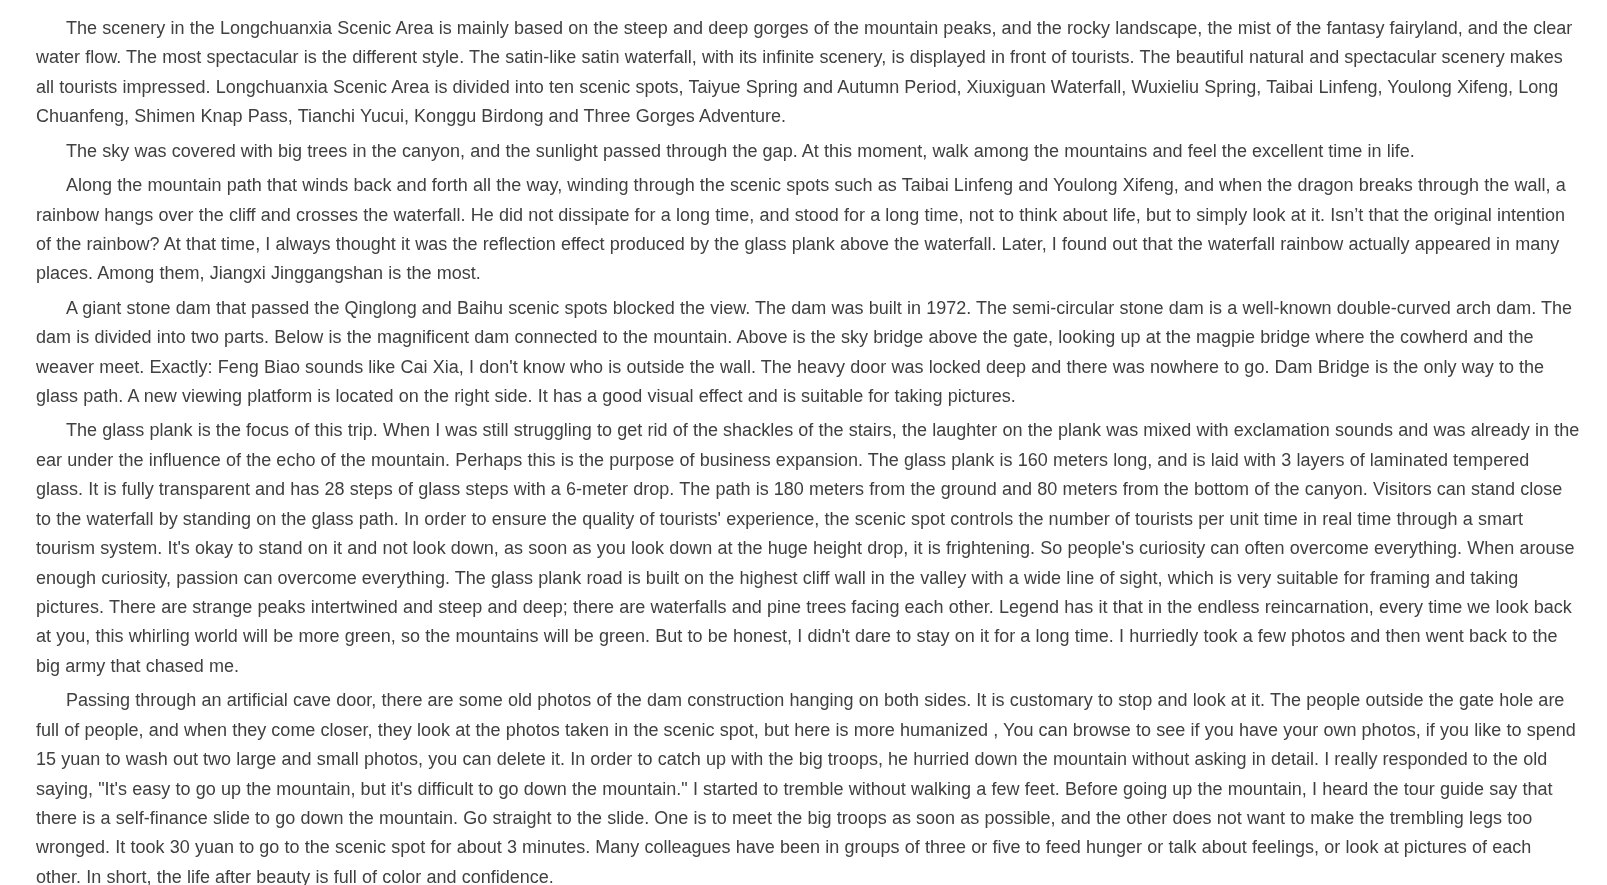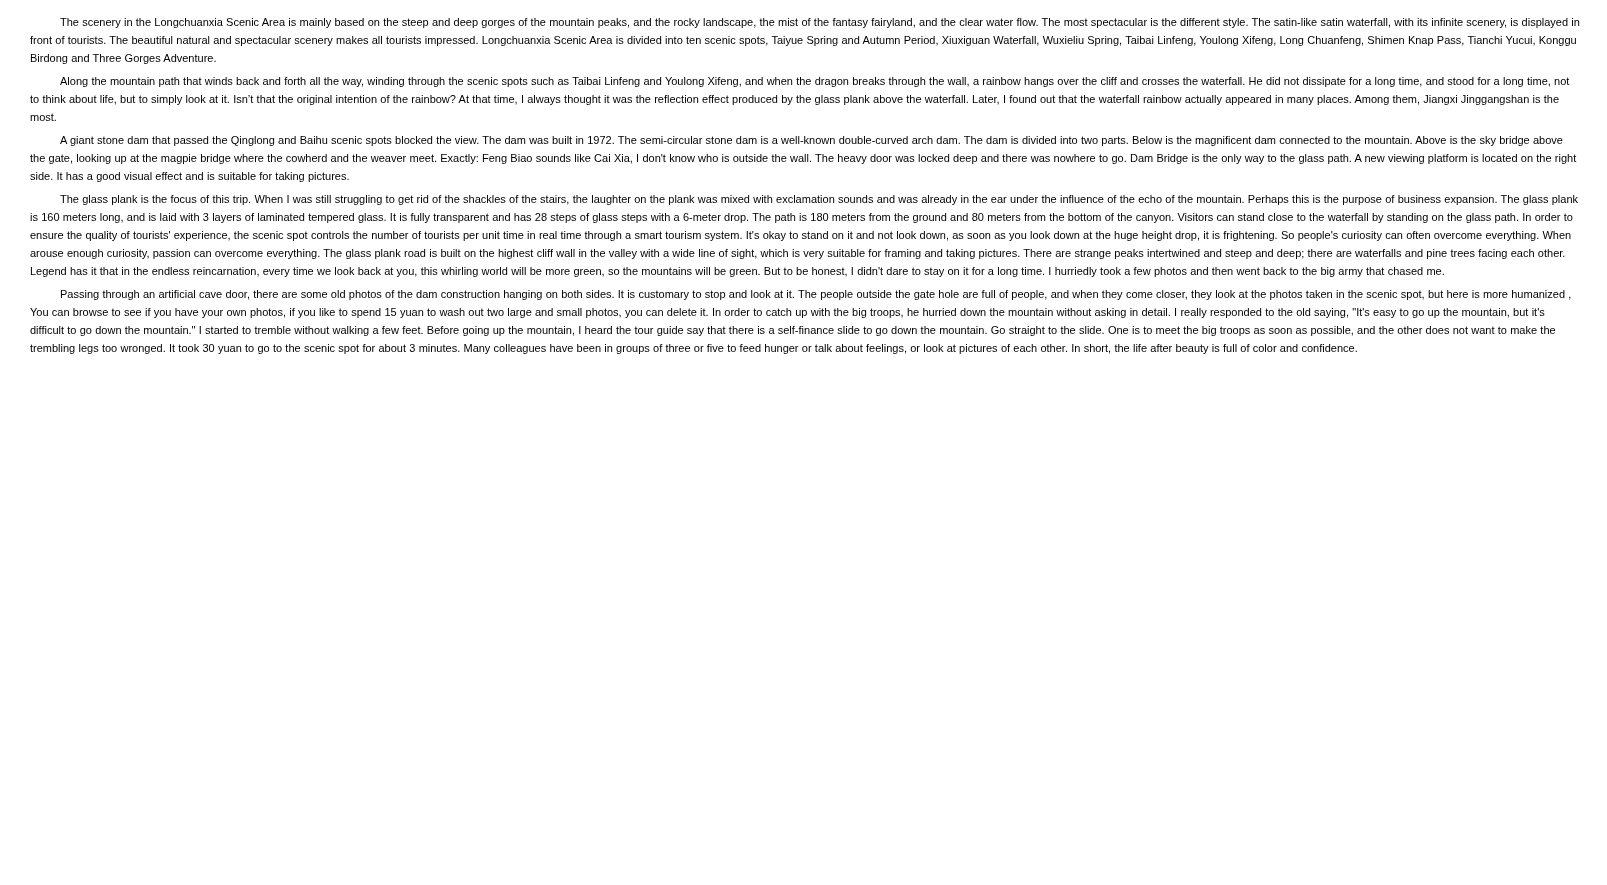--- a/index.html
+++ b/index.html
@@ -11,31 +11,32 @@
     width: 1607px;
     min-height: 885px;
     font-family: "Liberation Sans", sans-serif;
     color: #0d0d0d;
   }
   .document {
     padding: 14px 26px 10px 26px;
     box-sizing: border-box;
   }
   .para {
-    font-size: 11px;
+    font-size: 18px;
     line-height: 1.635;
     text-align: left;
     text-indent: 30px;
-    margin: 0 0 5px 4px;
+    margin: 0 0 5px 10px;
     word-spacing: 0.2px;
-    color: #000000;
+    color: #404040;
   }
 </style>
 </head>
 <body>
 
 <div class="document">
   <p class="para">The scenery in the Longchuanxia Scenic Area is mainly based on the steep and deep gorges of the mountain peaks, and the rocky landscape, the mist of the fantasy fairyland, and the clear water flow. The most spectacular is the different style. The satin-like satin waterfall, with its infinite scenery, is displayed in front of tourists. The beautiful natural and spectacular scenery makes all tourists impressed. Longchuanxia Scenic Area is divided into ten scenic spots, Taiyue Spring and Autumn Period, Xiuxiguan Waterfall, Wuxieliu Spring, Taibai Linfeng, Youlong Xifeng, Long Chuanfeng, Shimen Knap Pass, Tianchi Yucui, Konggu Birdong and Three Gorges Adventure.</p>
+  <p class="para">The sky was covered with big trees in the canyon, and the sunlight passed through the gap. At this moment, walk among the mountains and feel the excellent time in life.</p>
   <p class="para">Along the mountain path that winds back and forth all the way, winding through the scenic spots such as Taibai Linfeng and Youlong Xifeng, and when the dragon breaks through the wall, a rainbow hangs over the cliff and crosses the waterfall. He did not dissipate for a long time, and stood for a long time, not to think about life, but to simply look at it. Isn’t that the original intention of the rainbow? At that time, I always thought it was the reflection effect produced by the glass plank above the waterfall. Later, I found out that the waterfall rainbow actually appeared in many places. Among them, Jiangxi Jinggangshan is the most.</p>
   <p class="para">A giant stone dam that passed the Qinglong and Baihu scenic spots blocked the view. The dam was built in 1972. The semi-circular stone dam is a well-known double-curved arch dam. The dam is divided into two parts. Below is the magnificent dam connected to the mountain. Above is the sky bridge above the gate, looking up at the magpie bridge where the cowherd and the weaver meet. Exactly: Feng Biao sounds like Cai Xia, I don't know who is outside the wall. The heavy door was locked deep and there was nowhere to go. Dam Bridge is the only way to the glass path. A new viewing platform is located on the right side. It has a good visual effect and is suitable for taking pictures.</p>
   <p class="para">The glass plank is the focus of this trip. When I was still struggling to get rid of the shackles of the stairs, the laughter on the plank was mixed with exclamation sounds and was already in the ear under the influence of the echo of the mountain. Perhaps this is the purpose of business expansion. The glass plank is 160 meters long, and is laid with 3 layers of laminated tempered glass. It is fully transparent and has 28 steps of glass steps with a 6-meter drop. The path is 180 meters from the ground and 80 meters from the bottom of the canyon. Visitors can stand close to the waterfall by standing on the glass path. In order to ensure the quality of tourists' experience, the scenic spot controls the number of tourists per unit time in real time through a smart tourism system. It's okay to stand on it and not look down, as soon as you look down at the huge height drop, it is frightening. So people's curiosity can often overcome everything. When arouse enough curiosity, passion can overcome everything. The glass plank road is built on the highest cliff wall in the valley with a wide line of sight, which is very suitable for framing and taking pictures. There are strange peaks intertwined and steep and deep; there are waterfalls and pine trees facing each other. Legend has it that in the endless reincarnation, every time we look back at you, this whirling world will be more green, so the mountains will be green. But to be honest, I didn't dare to stay on it for a long time. I hurriedly took a few photos and then went back to the big army that chased me.</p>
   <p class="para">Passing through an artificial cave door, there are some old photos of the dam construction hanging on both sides. It is customary to stop and look at it. The people outside the gate hole are full of people, and when they come closer, they look at the photos taken in the scenic spot, but here is more humanized , You can browse to see if you have your own photos, if you like to spend 15 yuan to wash out two large and small photos, you can delete it. In order to catch up with the big troops, he hurried down the mountain without asking in detail. I really responded to the old saying, "It's easy to go up the mountain, but it's difficult to go down the mountain." I started to tremble without walking a few feet. Before going up the mountain, I heard the tour guide say that there is a self-finance slide to go down the mountain. Go straight to the slide. One is to meet the big troops as soon as possible, and the other does not want to make the trembling legs too wronged. It took 30 yuan to go to the scenic spot for about 3 minutes. Many colleagues have been in groups of three or five to feed hunger or talk about feelings, or look at pictures of each other. In short, the life after beauty is full of color and confidence.</p>
 </div>
 
 </body></html>

